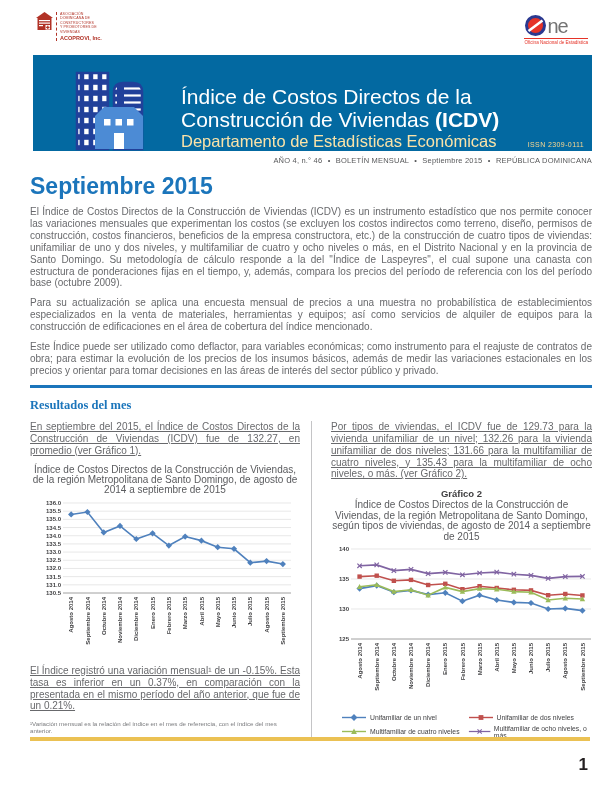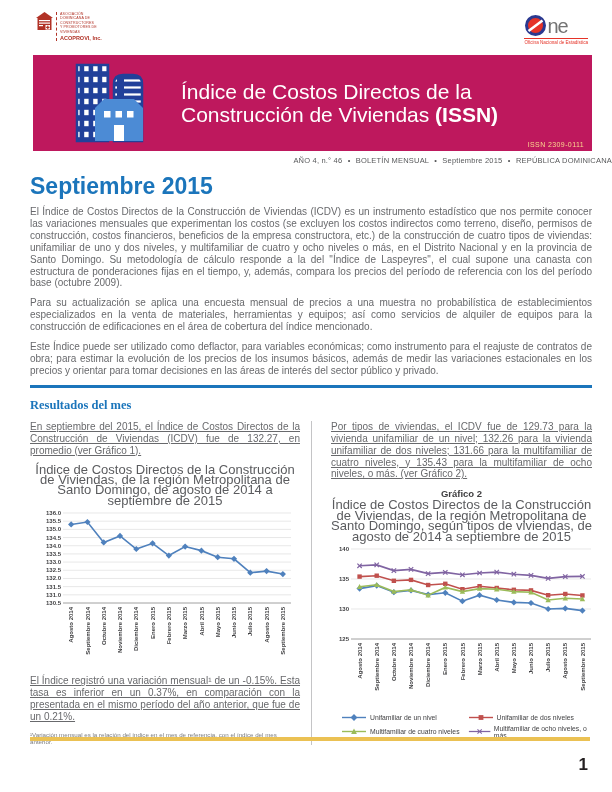--- a/index.html
+++ b/index.html
@@ -12,46 +12,46 @@
   .acoprovi { display:flex; align-items:flex-start; gap:3px; }
   .acoprovi-text { border-left:1px dashed #B13226; padding-left:3px; color:#B13226; }
   .acoprovi-text .tiny { font-size:3.6px; line-height:4.4px; letter-spacing:.1px; }
   .acoprovi-text .org { font-size:5.5px; font-weight:bold; margin-top:1px; }
   .one-logo { text-align:left; margin-top:2px; }
   .one-row { display:flex; align-items:center; }
   .one-ne { color:#737373; font-weight:normal; font-size:20px; letter-spacing:-1px; line-height:22px; }
   .one-tagline { font-size:4.6px; color:#E53328; border-top:1px solid #E53328; margin-top:1px; padding-top:1px; text-align:center; }
 
   
-  .banner { position:relative; margin-left:33px; margin-right:20px; height:96px; background:#be185d; display:flex; align-items:center; }
+  .banner { position:relative; margin-left:33px; margin-right:20px; height:96px; background:#0369a1; display:flex; align-items:flex-end; }
   .banner-art { margin-left:40px; flex:0 0 auto; }
   .banner-text { margin-left:20px; }
   .banner-title { color:#ffffff; font-size:21px; line-height:23px; font-weight:normal; }
   .banner-title b { font-weight:bold; }
   .banner-subtitle { color:#FBE3A8; font-size:16.5px; line-height:20px; }
   .banner-issn { position:absolute; right:8px; bottom:3px; font-size:7px; color:#FCD88F; letter-spacing:.4px; }
 
   
-  .meta { text-align:right; margin-top:5px; font-size:7.5px; color:#57585A; letter-spacing:.2px; }
+  .meta { text-align:right; padding-right:20px; margin-top:5px; font-size:7.5px; color:#57585A; letter-spacing:.2px; }
   .meta span { margin-left:3px; }
 
   
   .article-title { color:#1B75BB; font-size:23px; font-weight:bold; margin:8px 20px 6px 30px; }
   .body-text { font-size:10px; line-height:11.9px; color:#68696C; text-align:justify; margin:0 20px 8px 30px; }
   .rule { border:none; border-top:3px solid #1B75BB; margin:4px 20px 10px 30px; }
   .section-title { color:#1B75BB; font-size:12.5px; font-weight:bold; margin:0 20px 8px 30px;font-family:Liberation Serif, serif; }
 
   
   .columns { display:flex; margin:0 20px 0 30px; }
   .col { width:50%; }
   .col-left { padding-right:11px; }
   .col-right { padding-left:19px; border-left:1px solid #C4C4C6; }
   .col .body-text { margin:0 0 8px 0;text-decoration:underline; }
   .chart-title { text-align:center; font-size:9.5px; font-weight:bold; color:#414042; margin:4px 0 1px; }
-  .chart-caption { text-align:center; font-size:13px; line-height:10.4px; color:#5A5B5E; margin-bottom:3px; }
+  .chart-caption { text-align:center; font-size:10px; line-height:10.4px; color:#5A5B5E; margin-bottom:3px; }
   svg { font-family:"Liberation Sans", sans-serif; display:block; }
   .chart-svg { margin:0 auto; }
   .legend { display:grid; grid-template-columns:1fr 1fr; gap:3px 4px; padding:2px 2px 0 10px; }
   .legend-item { display:flex; align-items:center; gap:3px; font-size:6.8px; color:#3F3F41; }
   .footnote { font-size:6.2px; color:#7A7B7E; margin-top:6px; }
 
   
   .bottom-bar { position:absolute; left:30px; right:22px; bottom:51px; height:4px; background:#EBC153; }
   .page-number { position:absolute; right:24px; bottom:17px; font-size:17px; font-weight:bold; color:#231F20; }
 </style>
@@ -111,22 +111,23 @@
         <path d="M22,45 L31,36 L61,36 L70,45 L70,78 L22,78 Z" fill="#4C8BD5"></path>
         <rect x="31" y="48" width="6.5" height="6.5" fill="#ffffff"></rect>
         <rect x="42.5" y="48" width="6.5" height="6.5" fill="#ffffff"></rect>
         <rect x="54" y="48" width="6.5" height="6.5" fill="#ffffff"></rect>
         <rect x="41" y="62" width="10" height="16" fill="#ffffff"></rect>
       </svg>
     </div>
     <div class="banner-text">
       <div class="banner-title">
         <span>Índice de Costos Directos de la</span><br>
-        <span>Construcción de Viviendas </span><b>(ISSN)</b>
+        <span>Construcción de Viviendas </span><b>(ICDV)</b>
       </div>
+      <div class="banner-subtitle">Departamento de Estadísticas Económicas</div>
     </div>
     <div class="banner-issn">ISSN 2309-0111</div>
   </div>
 
   <div class="meta">
     <span>AÑO 4, n.° 46</span>
     <span>•</span>
     <span>BOLETÍN MENSUAL</span>
     <span>•</span>
     <span>Septiembre 2015</span>

